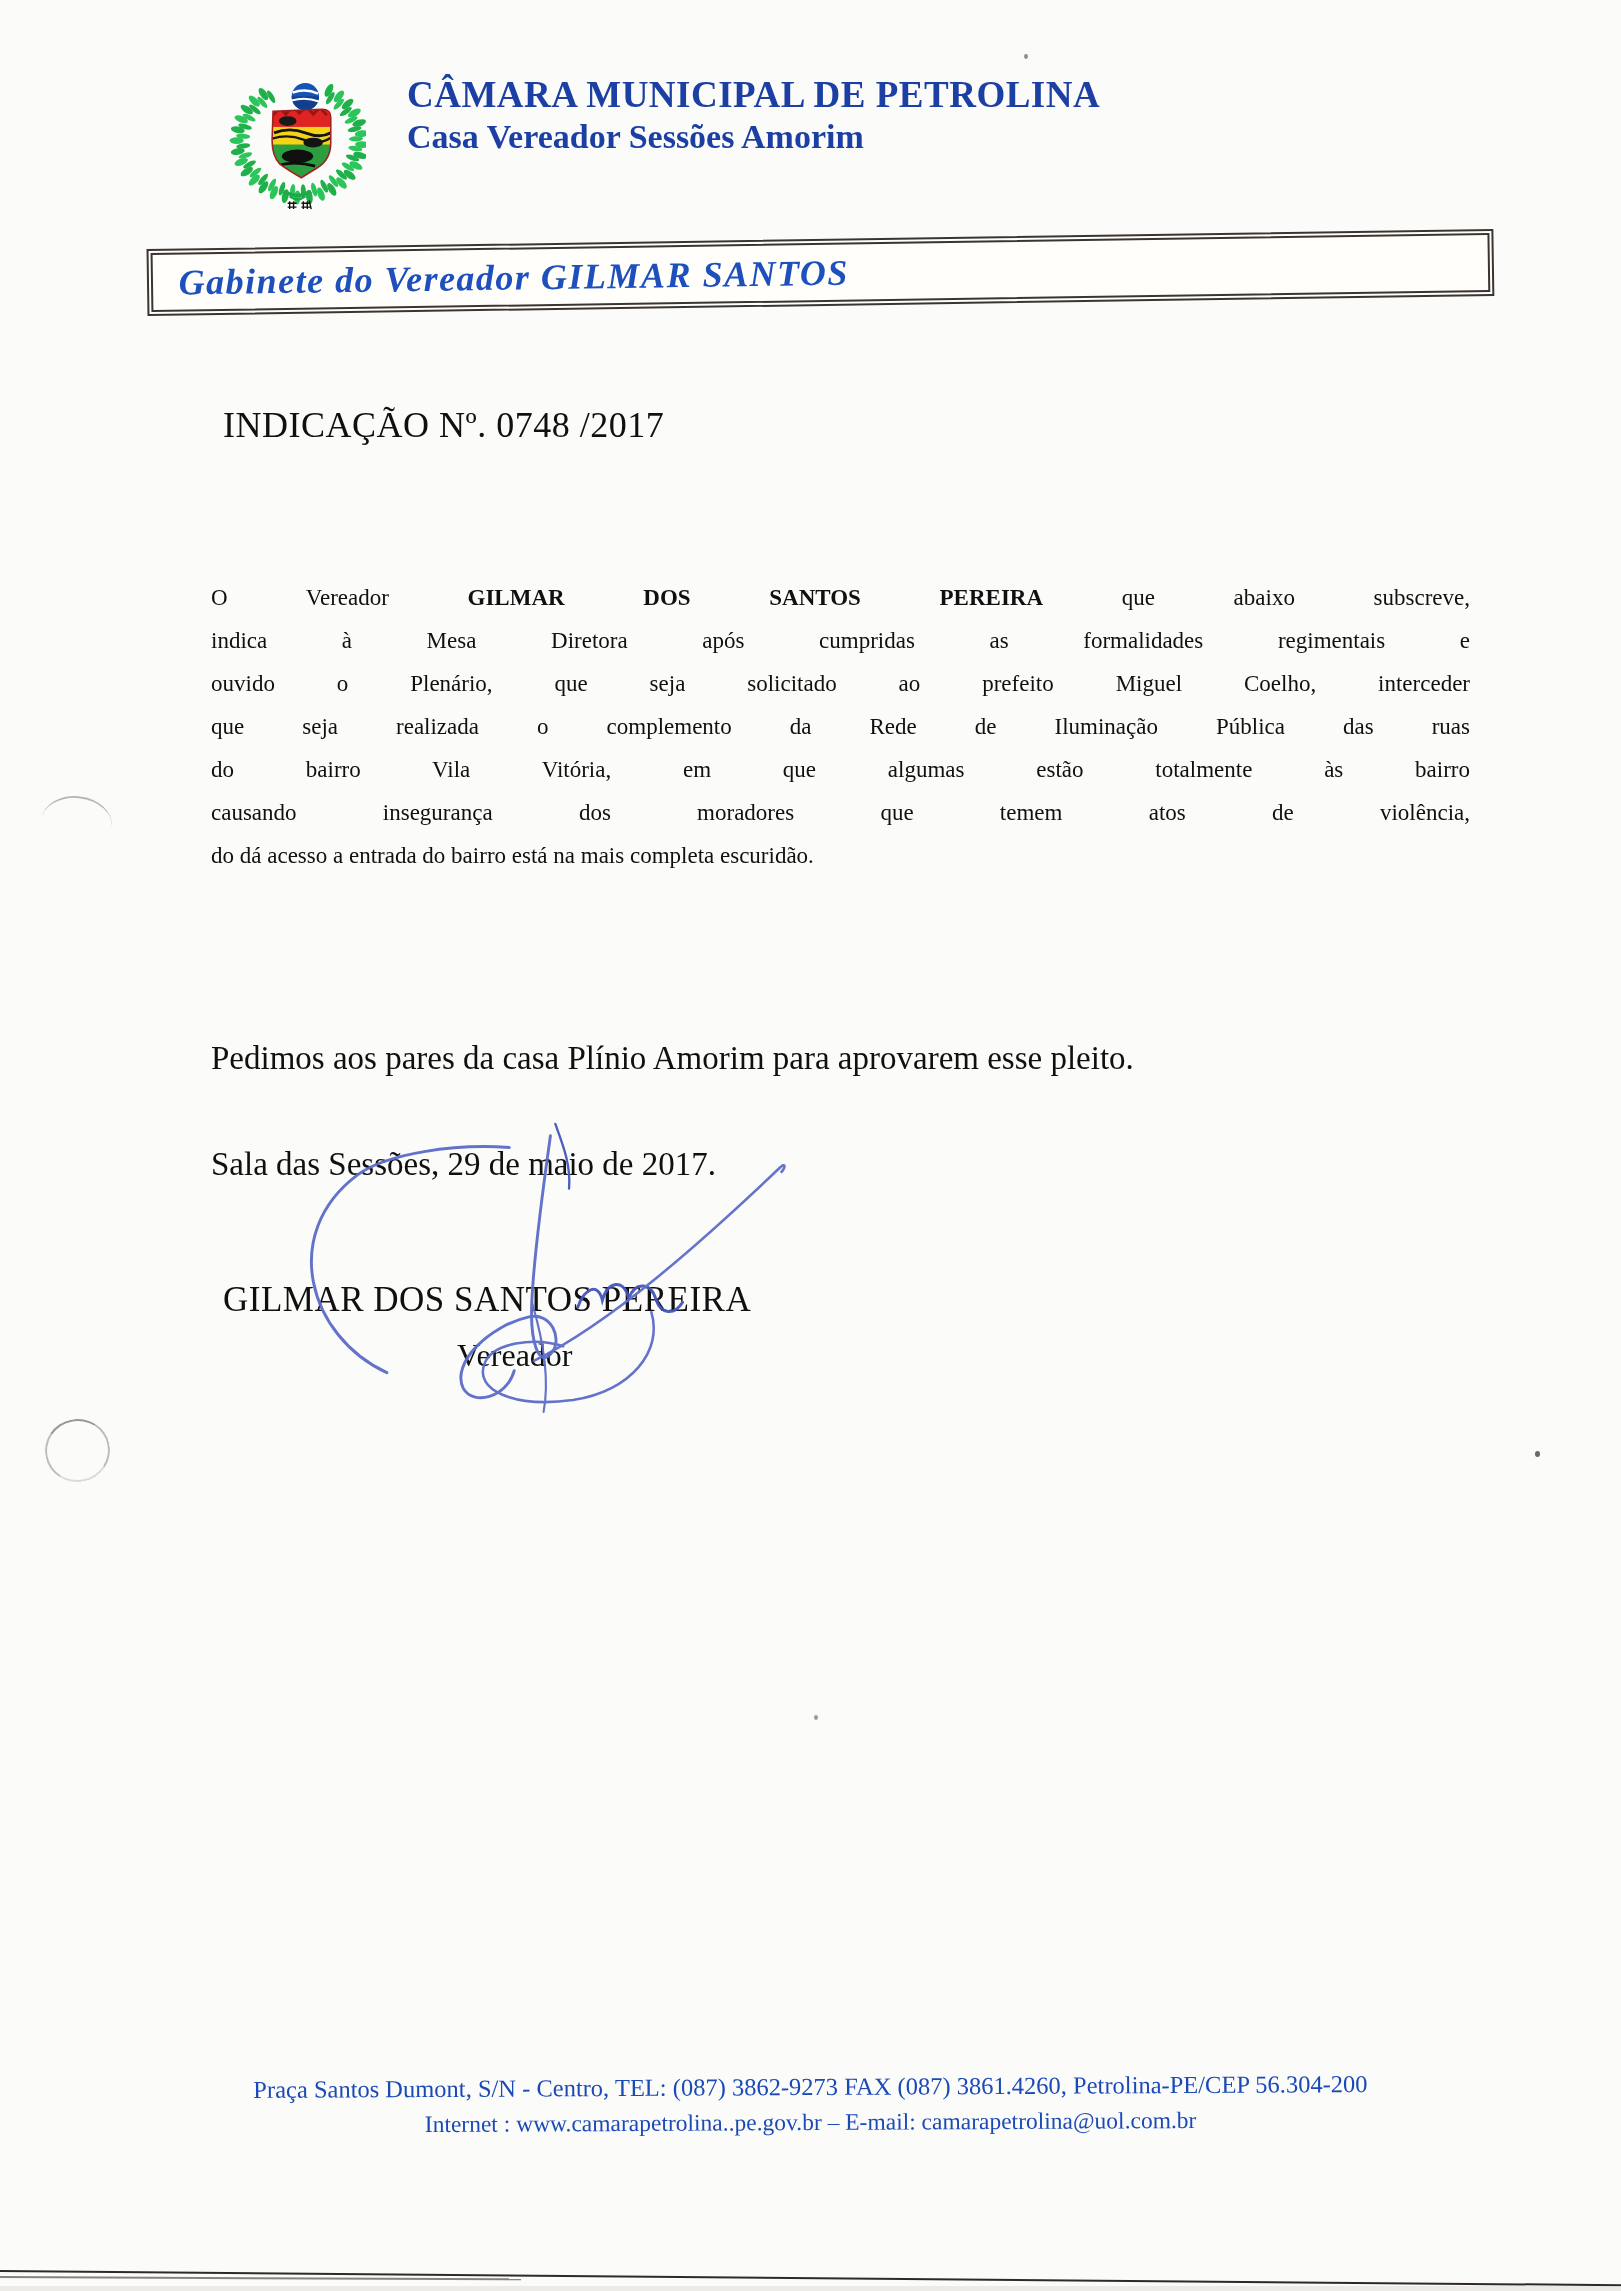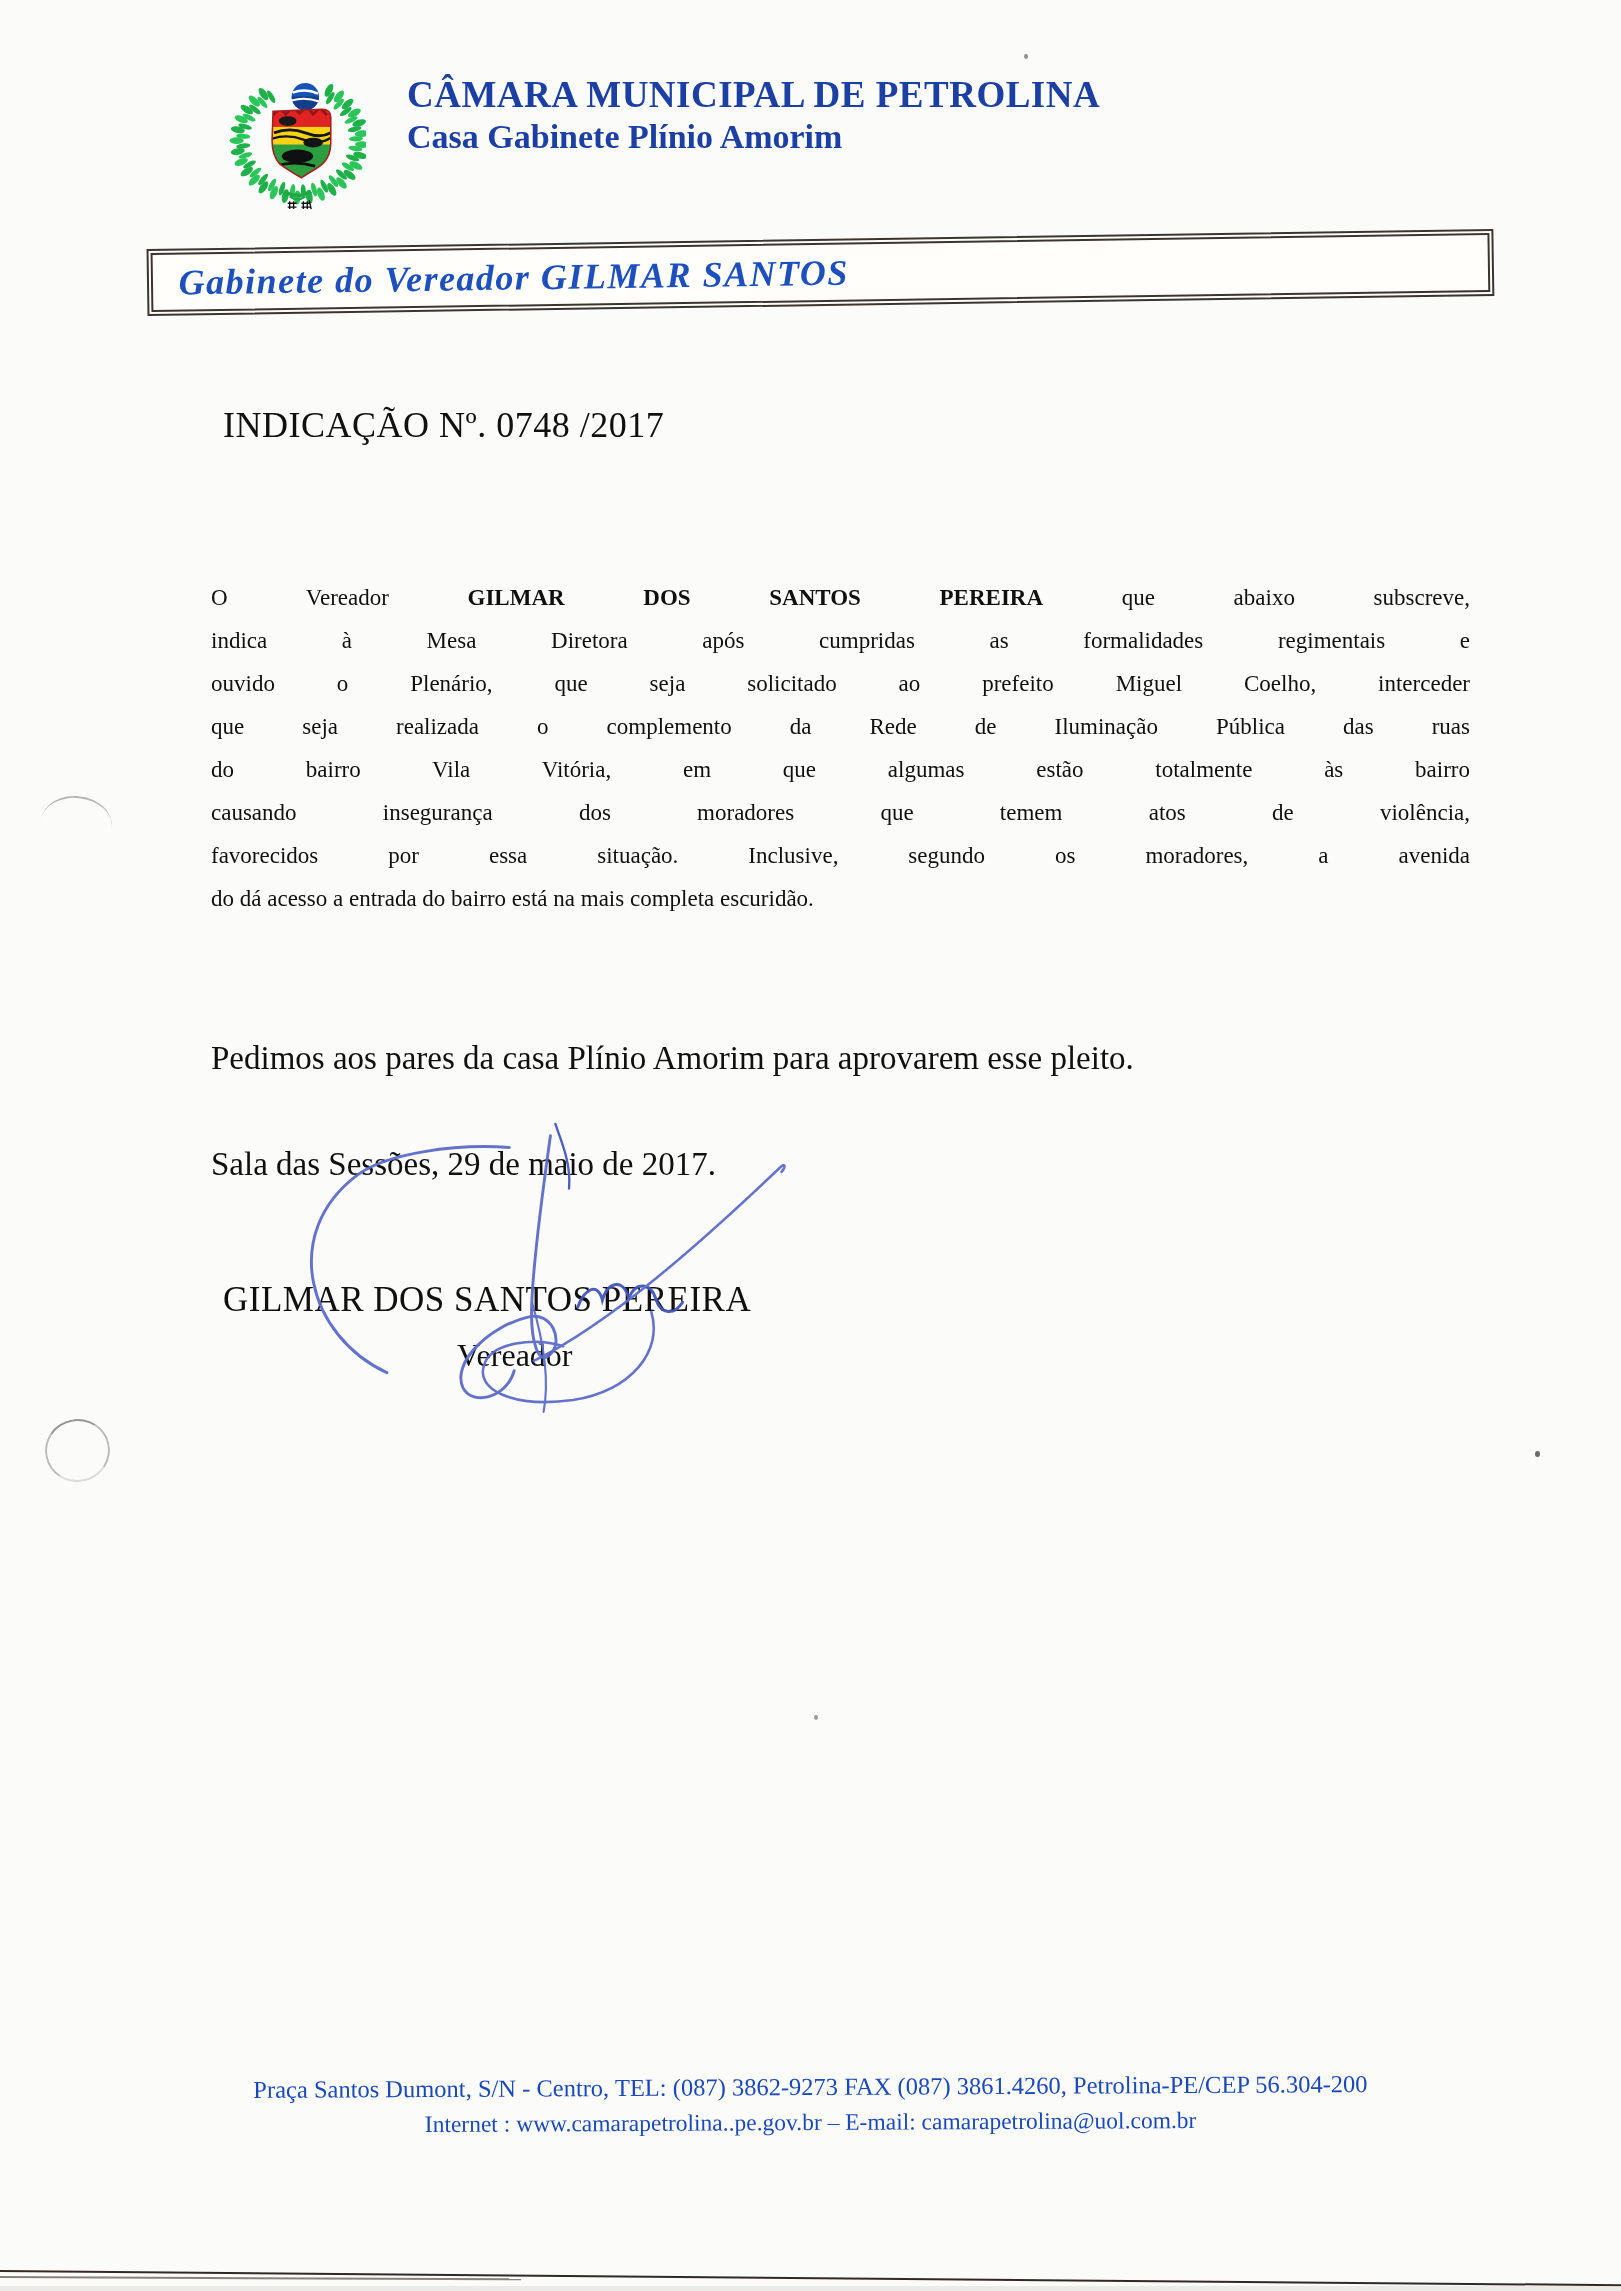--- a/index.html
+++ b/index.html
@@ -158,37 +158,36 @@
   </g>
 
   <g stroke="#111" stroke-width="1.4">
     <path d="M60 128 h9 M60 132 h9 M62 126 v8 M66 126 v8" fill="none"></path>
     <path d="M74 128 h9 M74 132 h9 M76 126 v8 M80 126 v8 M82 125 l2 9" fill="none"></path>
   </g>
 </svg>
 
 <div id="header-text" class="abs">
   <div class="h-l1">CÂMARA MUNICIPAL DE PETROLINA</div>
-  <div class="h-l2">Casa Gabinete Plínio Amorim</div>
+  <div class="h-l2">Casa Vereador Sessões Amorim</div>
 </div>
 
 <div id="banner" class="abs">
   <span id="banner-text">Gabinete do Vereador GILMAR SANTOS</span>
 </div>
 
 <div id="doc-title" class="abs">INDICAÇÃO Nº. 0748 /2017</div>
 
 <div id="para1" class="abs">
     <div class="bline"><span>O Vereador </span><span class="b">GILMAR DOS SANTOS PEREIRA</span><span> que abaixo subscreve,</span></div>
     <div class="bline"><span>indica à Mesa Diretora após cumpridas as formalidades regimentais e</span></div>
     <div class="bline"><span>ouvido o Plenário, que seja solicitado ao prefeito Miguel Coelho, interceder</span></div>
     <div class="bline"><span>que seja realizada o complemento da Rede de Iluminação Pública das ruas</span></div>
     <div class="bline"><span>do bairro Vila Vitória, em que algumas estão totalmente às bairro</span></div>
     <div class="bline"><span>causando insegurança dos moradores que temem atos de violência,</span></div>
-    <div class="bline"><span>favorecidos por essa situação. Inclusive, segundo os moradores, a avenida</span></div>
     <div class="bline last"><span>do dá acesso a entrada do bairro está na mais completa escuridão.</span></div>
   </div>
 
 <div id="para2" class="abs">Pedimos aos pares da casa Plínio Amorim para aprovarem esse pleito.</div>
 
 <div id="dateline" class="abs">Sala das Sessões, 29 de maio de 2017.</div>
 
 <div id="sig-name" class="abs">GILMAR DOS SANTOS PEREIRA</div>
 <div id="sig-role" class="abs">Vereador</div>
 

